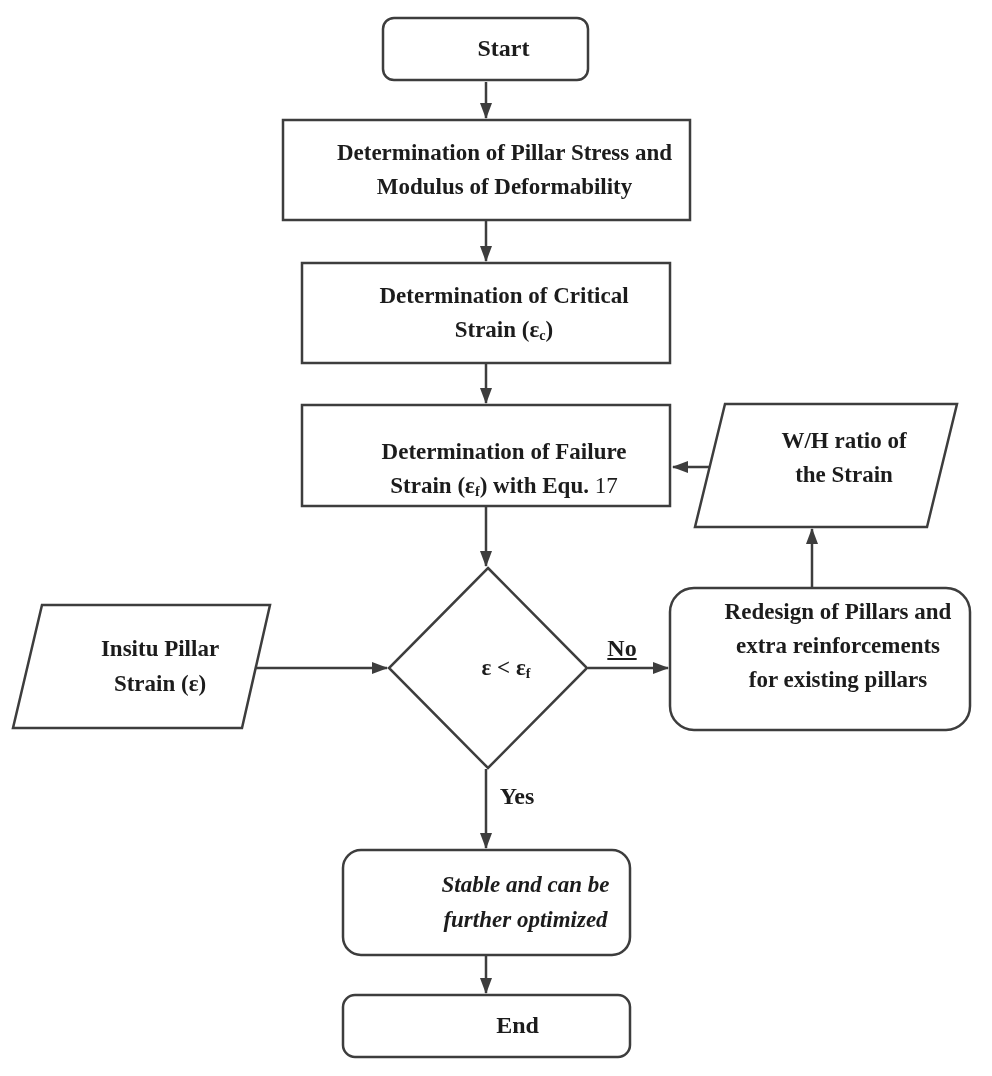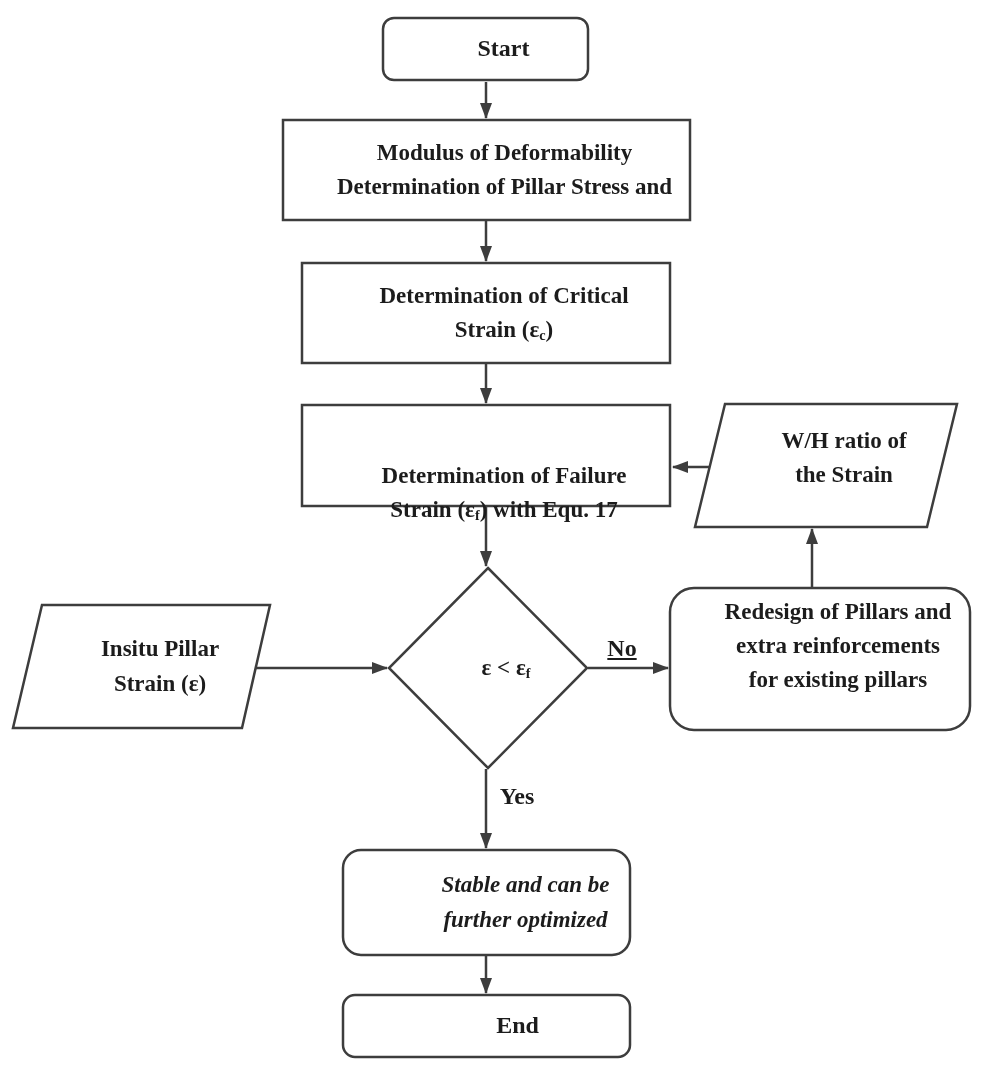--- a/index.html
+++ b/index.html
@@ -45,21 +45,21 @@
     padding-left: 18px;
   }
   .node-label.big { font-size: 24px; }
   .node-label sub {
     font-size: 0.62em;
     line-height: 0;
     vertical-align: baseline;
     position: relative;
     top: 0.18em;
   }
-  .num-regular { font-weight: bold; }
+  .num-regular { font-weight: normal; }
   .edge-label {
     position: absolute;
     display: flex;
     align-items: center;
     justify-content: center;
     font-weight: bold;
     font-size: 24px;
     color: #1c1c1c;
   }
 </style>
@@ -96,30 +96,30 @@
     <line class="flow-line" x1="812" y1="587" x2="812" y2="529" marker-end="url(#arrowhead)"></line>
     <line class="flow-line" x1="486" y1="769" x2="486" y2="848" marker-end="url(#arrowhead)"></line>
     <line class="flow-line" x1="486" y1="956" x2="486" y2="993" marker-end="url(#arrowhead)"></line>
   </svg>
 
   <div class="node-label big" style="left:383px; top:18px; width:205px; height:62px;">
     <span>Start</span>
   </div>
 
   <div class="node-label" style="left:283px; top:120px; width:407px; height:100px;">
+    <span>Determination of Pillar Stress and</span>
     <span>Modulus of Deformability</span>
-    <span>Determination of Pillar Stress and</span>
   </div>
 
   <div class="node-label" style="left:302px; top:263px; width:368px; height:100px;">
     <span>Determination of Critical</span>
     <span><span>Strain (ε</span><sub>c</sub><span>)</span></span>
   </div>
 
-  <div class="node-label" style="left:302px; top:405px; width:368px; height:128px;margin-top:24px;">
+  <div class="node-label" style="left:302px; top:405px; width:368px; height:128px;">
     <span>Determination of Failure</span>
     <span><span>Strain (ε</span><sub>f</sub><span>) with Equ. </span><span class="num-regular">17</span></span>
   </div>
 
   <div class="node-label" style="left:701px; top:404px; width:250px; height:108px;">
     <span>W/H ratio of</span>
     <span>the Strain</span>
   </div>
 
   <div class="node-label" style="left:17px; top:605px; width:250px; height:123px;">

